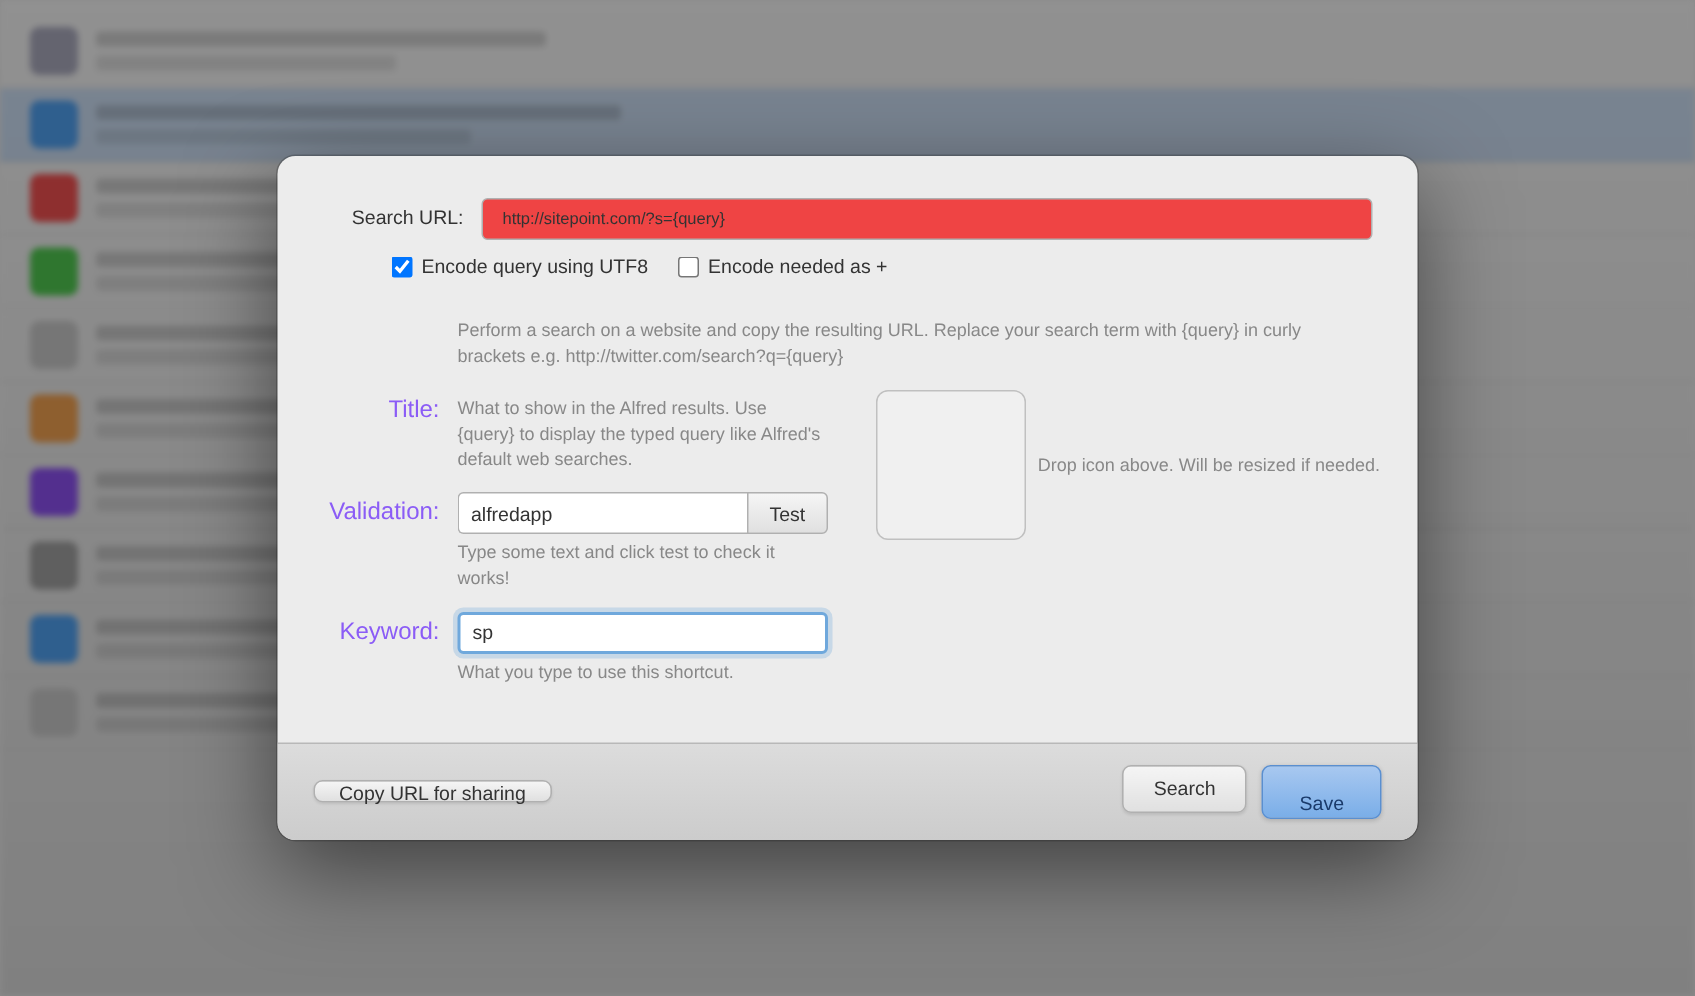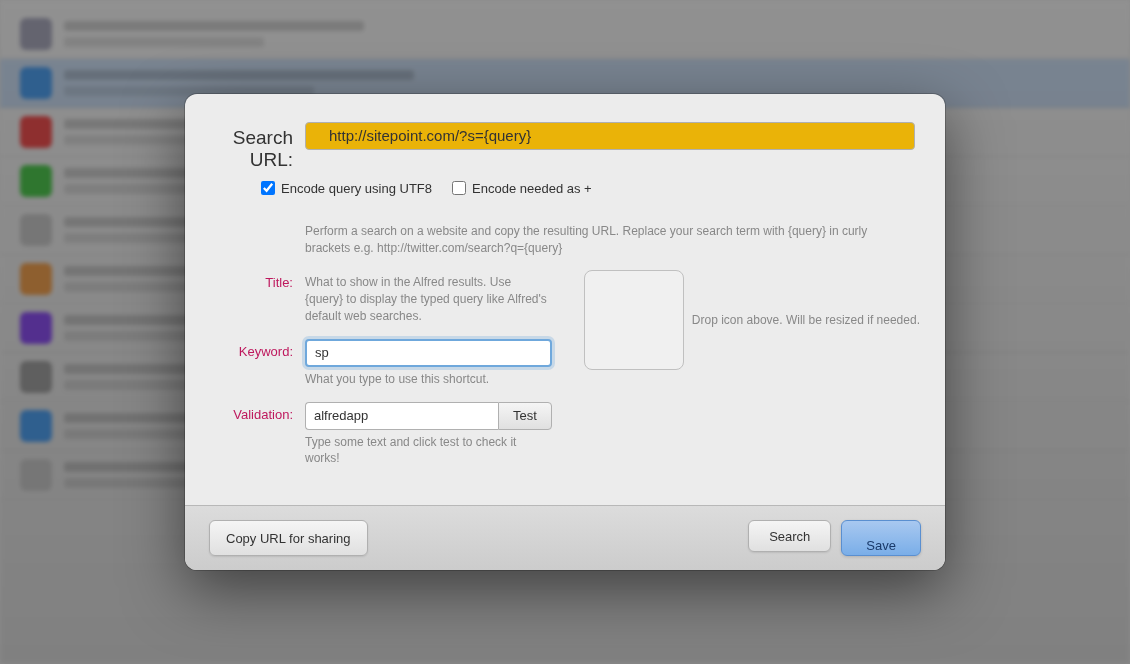--- a/index.html
+++ b/index.html
@@ -76,39 +76,39 @@
       display: flex;
       align-items: flex-start;
       margin-bottom: 14px;
     }
 
     .form-label {
       width: 90px;
       text-align: right;
       padding-right: 12px;
       padding-top: 5px;
-      font-size: 13px;
+      font-size: 16px;
       font-weight: 500;
-      color: #be185d;
+      color: #8b5cf6;
       flex-shrink: 0;
     }
 
     .form-content {
       flex: 1;
     }
 
     
     .text-input {
       width: 100%;
       height: 28px;
       border: 1px solid #b0b0b0;
       border-radius: 4px;
-      background: #eab308;
-      padding: 0 23px;
-      font-size: 15px;
+      background: #ef4444;
+      padding: 0 13px;
+      font-size: 11px;
       color: #333;
       outline: none;
     }
 
     
     .keyword-input {
       width: 100%;
       height: 28px;
       border: 2px solid #6fa8dc;
       border-radius: 4px;
@@ -125,24 +125,25 @@
       display: flex;
       align-items: flex-start;
       margin-bottom: 10px;
     }
 
     .url-label {
       width: 90px;
       text-align: right;
       padding-right: 12px;
       padding-top: 5px;
-      font-size: 19px;
+      font-size: 13px;
       font-weight: 500;
       color: #333;
       flex-shrink: 0;
+      margin-left: 16px;
     }
 
     
     .checkboxes-row {
       margin-bottom: 8px;
       display: flex;
       align-items: center;
       gap: 20px;
       margin-left: 46px;
     }
@@ -248,21 +249,21 @@
     .dialog-footer {
       background: linear-gradient(180deg, #dcdcdc 0%, #cccccc 100%);
       border-top: 1px solid #b8b8b8;
       padding: 14px 24px;
       display: flex;
       align-items: center;
       justify-content: space-between;
     }
 
     .copy-url-button {
-      height: 36px;
+      height: 15px;
       padding: 0 16px;
       background: linear-gradient(180deg, #f5f5f5 0%, #e0e0e0 100%);
       border: 1px solid #b0b0b0;
       border-radius: 6px;
       font-size: 13px;
       color: #333;
       cursor: pointer;
       box-shadow: 0 1px 2px rgba(0,0,0,0.1);
     }
 
@@ -409,38 +410,38 @@
         <div class="form-fields">
 
           <div class="form-row">
             <div class="form-label">Title:</div>
             <div class="form-content">
               <div class="helper-text">What to show in the Alfred results. Use {query} to display the typed query like Alfred's default web searches.</div>
             </div>
           </div>
 
           <div class="form-row">
-            <div class="form-label">Keyword:</div>
-            <div class="form-content">
-              <input type="text" class="keyword-input" value="sp" style="">
-              <div class="helper-text">What you type to use this shortcut.</div>
-            </div>
-          </div>
-
-          <div class="form-row">
             <div class="form-label">Validation:</div>
             <div class="form-content">
               <div class="validation-input-wrap">
                 <input type="text" class="validation-input" value="alfredapp" style="">
                 <button class="test-button">Test</button>
               </div>
               <div class="helper-text">Type some text and click test to check it works!</div>
             </div>
           </div>
 
+          <div class="form-row">
+            <div class="form-label">Keyword:</div>
+            <div class="form-content">
+              <input type="text" class="keyword-input" value="sp" style="">
+              <div class="helper-text">What you type to use this shortcut.</div>
+            </div>
+          </div>
+
         </div>
 
         <div class="right-panel">
           <div class="icon-drop-area">
           </div>
           <div class="icon-drop-text">Drop icon above. Will be resized if needed.</div>
         </div>
 
       </div>
 

